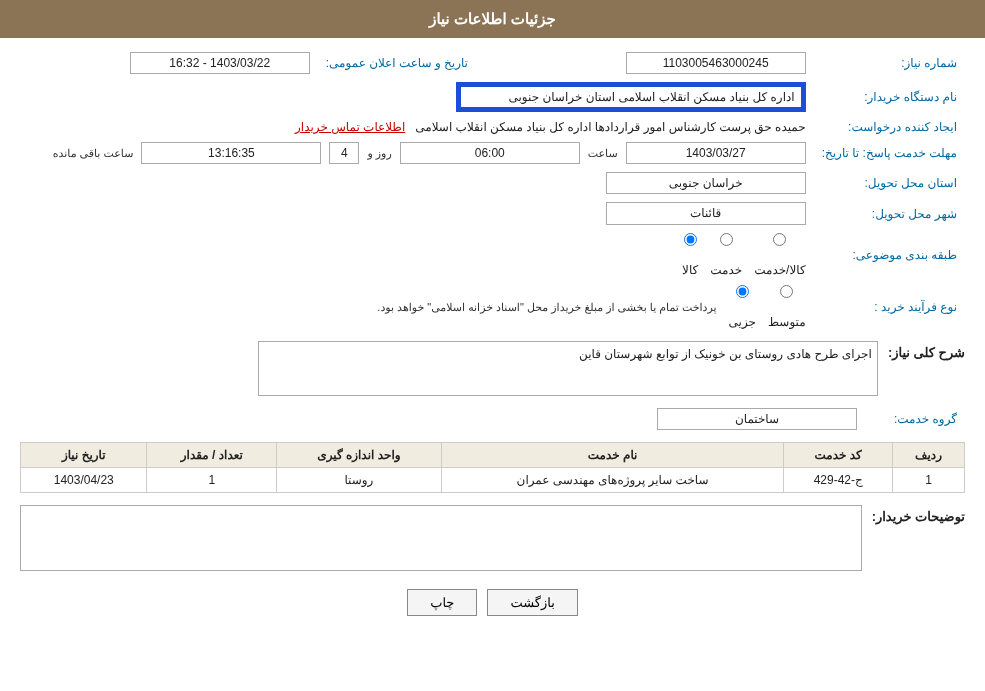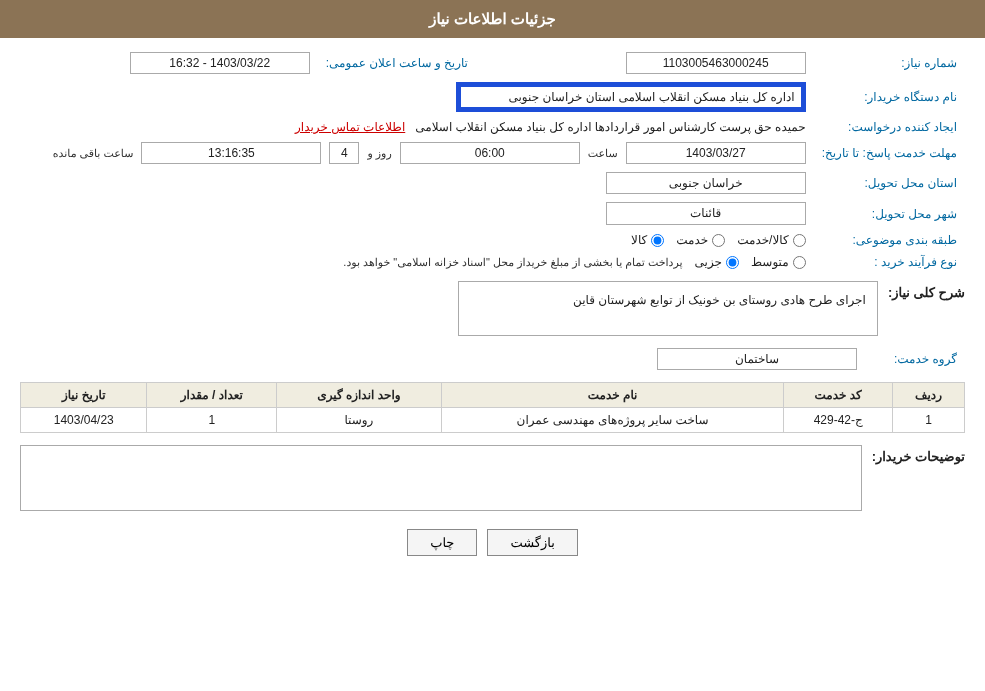--- a/index.html
+++ b/index.html
@@ -76,22 +76,23 @@
       cursor: pointer;
     }
     .radio-group {
       display: flex;
       gap: 12px;
       align-items: center;
       direction: rtl;
     }
     .radio-item {
       display: flex;
-      align-items: flex-end;
-      gap: 4px;
+      align-items: center;
+      gap: 17px;
+      flex-direction: column;
     }
     .deadline-row {
       display: flex;
       align-items: center;
       gap: 8px;
       direction: rtl;
     }
     .deadline-label {
       font-size: 11px;
       color: #333;
@@ -119,23 +120,23 @@
       border: 1px solid #aaa;
       background: #fff;
       width: 100%;
       min-height: 60px;
       display: block;
       padding: 4px;
     }
     .description-area {
       border: 1px solid #aaa;
       background: #fff;
-      width: 420px;
+      width: 620px;
       min-height: 55px;
-      padding: 11px;
+      padding: 5px;
       text-align: right;
       font-size: 12px;
       direction: rtl;
     }
     .button-row {
       display: flex;
       justify-content: center;
       gap: 10px;
       margin-top: 18px;
     }

